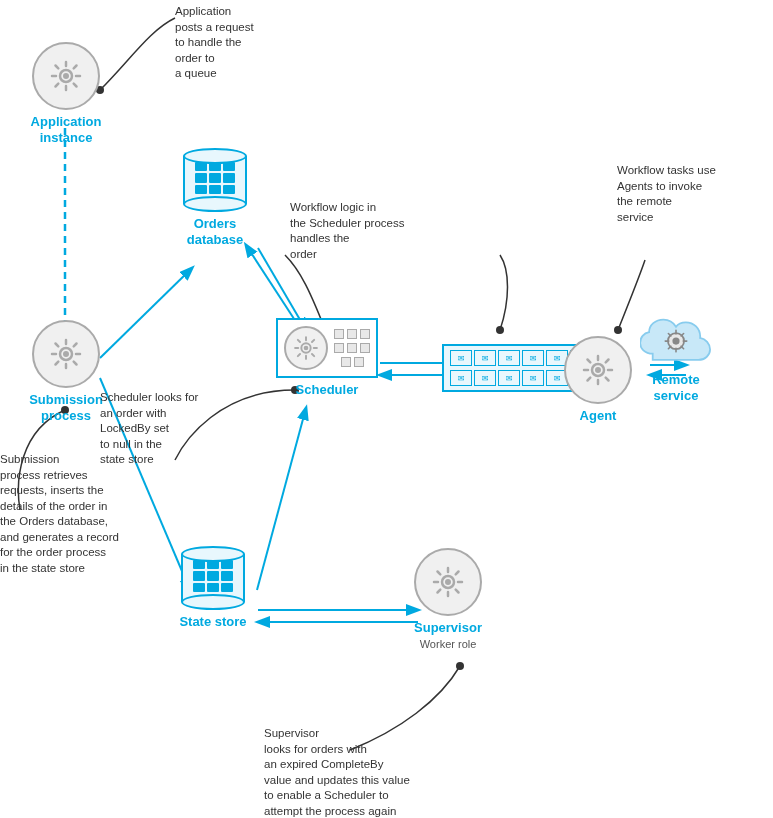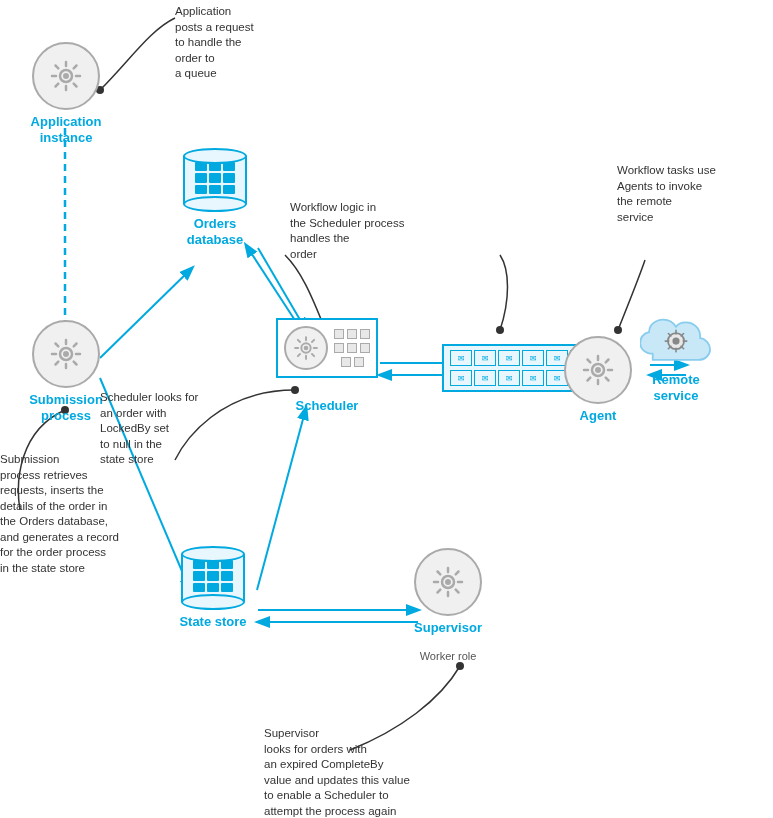--- a/index.html
+++ b/index.html
@@ -290,21 +290,21 @@
           <div class="db-cell"></div>
             <div class="db-cell"></div>
             <div class="db-cell"></div>
         </div>
       </div>
       <div class="db-bottom"></div>
     </div>
     <div class="node-label">Orders<br>database</div>
   </div>
 
-  <div class="node" style="left:262px; top:318px; width:130px;gap:16px;">
+  <div class="node" style="left:262px; top:318px; width:130px;">
     <div class="scheduler-box">
       <div class="scheduler-inner-gear">
         <svg viewBox="0 0 36 36" width="28" height="28" fill="none" xmlns="http://www.w3.org/2000/svg">
           <circle cx="18" cy="18" r="6" stroke="#aaa" stroke-width="2.5"></circle>
           <path d="M18 4v4M18 28v4M4 18h4M28 18h4M7.5 7.5l2.8 2.8M25.7 25.7l2.8 2.8M7.5 28.5l2.8-2.8M25.7 10.3l2.8-2.8" stroke="#aaa" stroke-width="2.5" stroke-linecap="round"></path>
           <circle cx="18" cy="18" r="3" fill="#aaa"></circle>
         </svg>
       </div>
       <div class="scheduler-workflow">
         <div class="wf-row">
@@ -392,21 +392,21 @@
 
   <div class="node" style="left:398px; top:548px; width:100px;">
     <div class="supervisor-box">
       <svg viewBox="0 0 36 36" width="36" height="36" fill="none" xmlns="http://www.w3.org/2000/svg">
         <circle cx="18" cy="18" r="6" stroke="#aaa" stroke-width="2.5"></circle>
         <path d="M18 4v4M18 28v4M4 18h4M28 18h4M7.5 7.5l2.8 2.8M25.7 25.7l2.8 2.8M7.5 28.5l2.8-2.8M25.7 10.3l2.8-2.8" stroke="#aaa" stroke-width="2.5" stroke-linecap="round"></path>
         <circle cx="18" cy="18" r="3" fill="#aaa"></circle>
       </svg>
     </div>
     <div class="node-label" style="color:#00a9e0;">Supervisor</div>
-    <div style="font-size:11px; color:#555; margin-top:14px;">Worker role</div>
+    <div style="font-size:11px; color:#555; margin-top:2px;">Worker role</div>
   </div>
 
   <div class="annotation" style="left:175px; top:4px; width:145px;">
     <span>Application<br>posts a request<br>to handle the<br>order to<br>a queue</span>
   </div>
 
   <div class="annotation" style="left:290px; top:200px; width:135px;">
     <span>Workflow logic in<br>the Scheduler process<br>handles the<br>order</span>
   </div>
 

